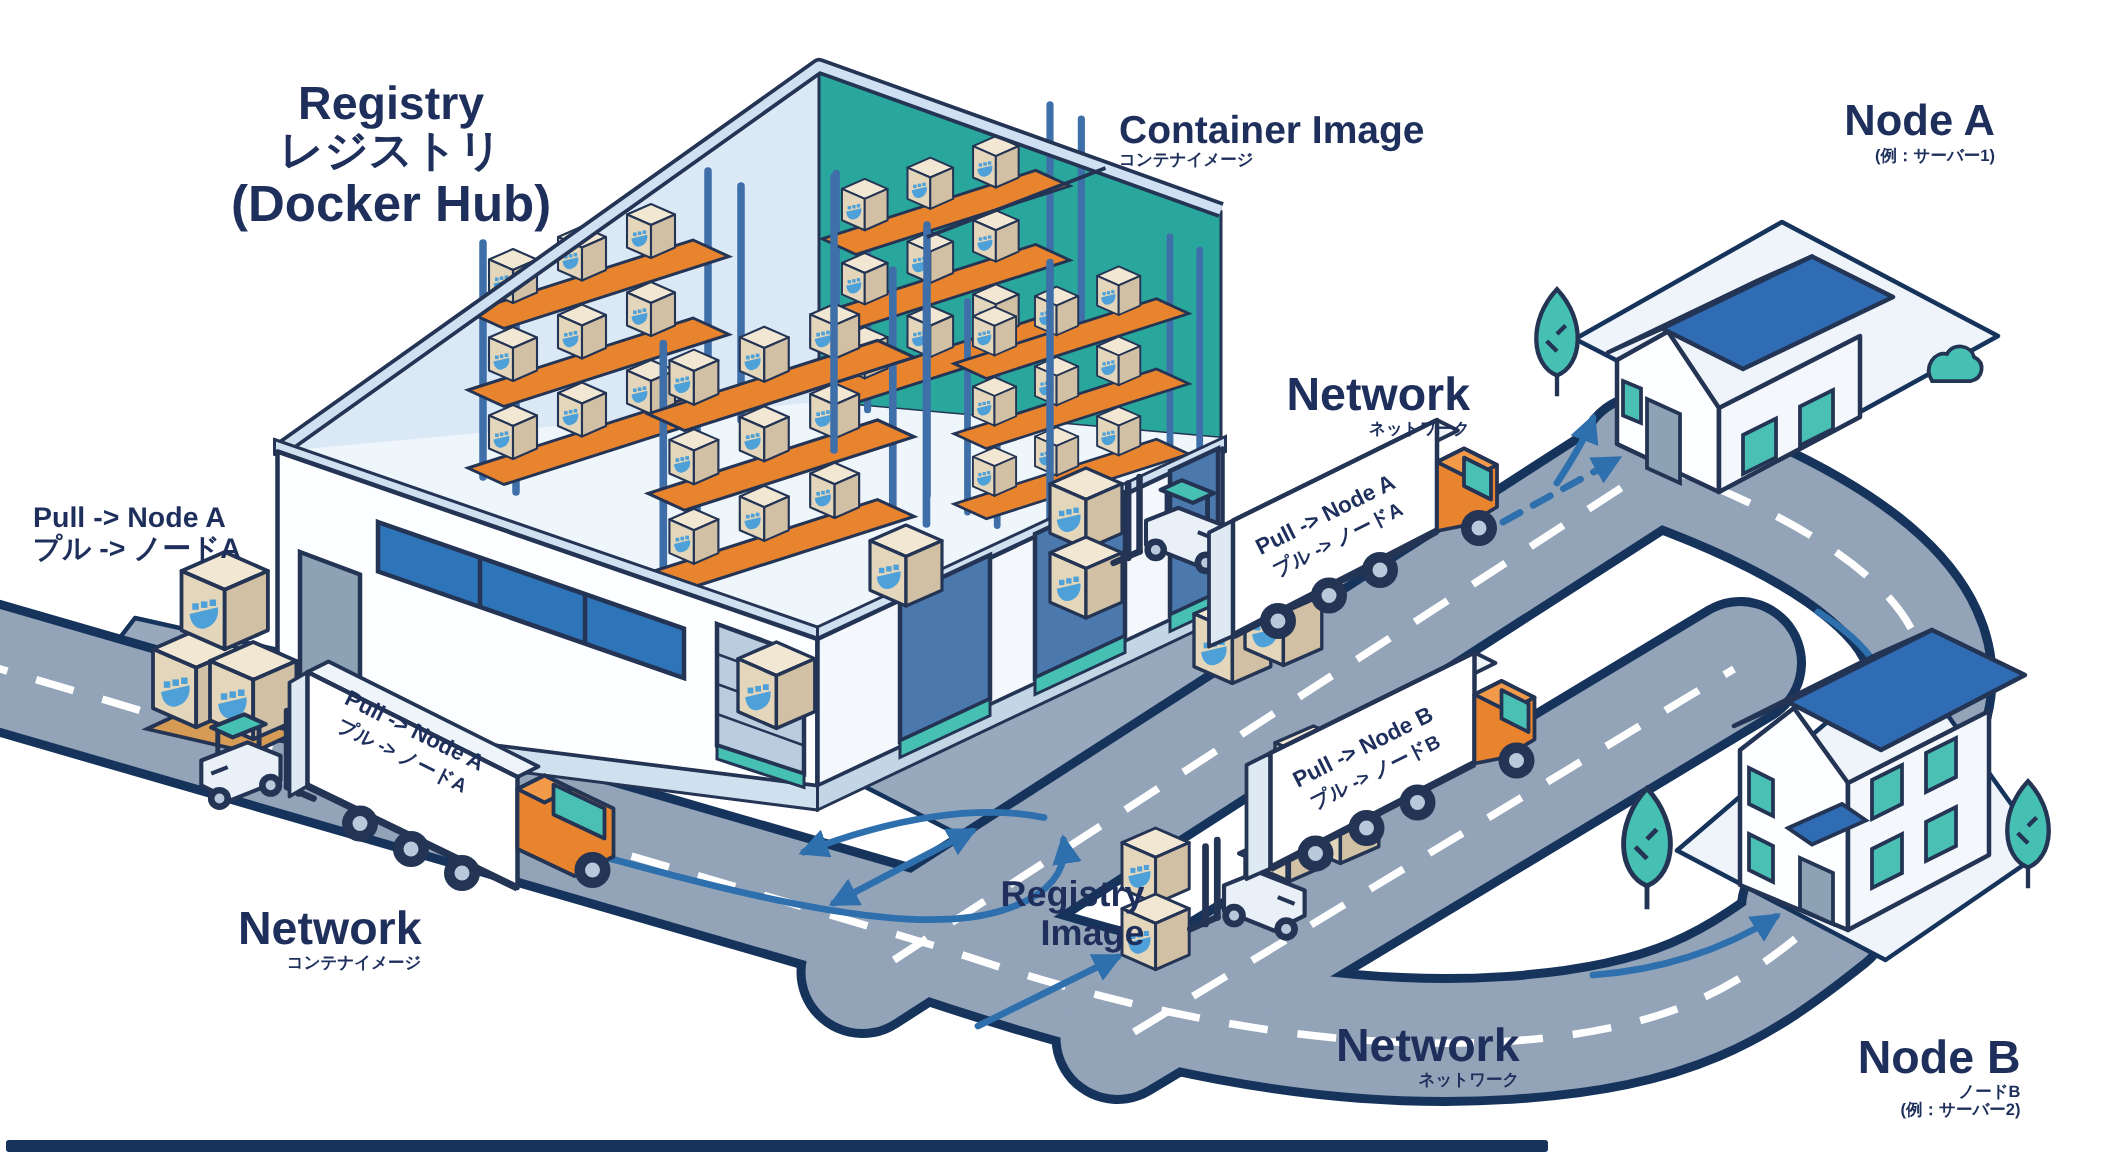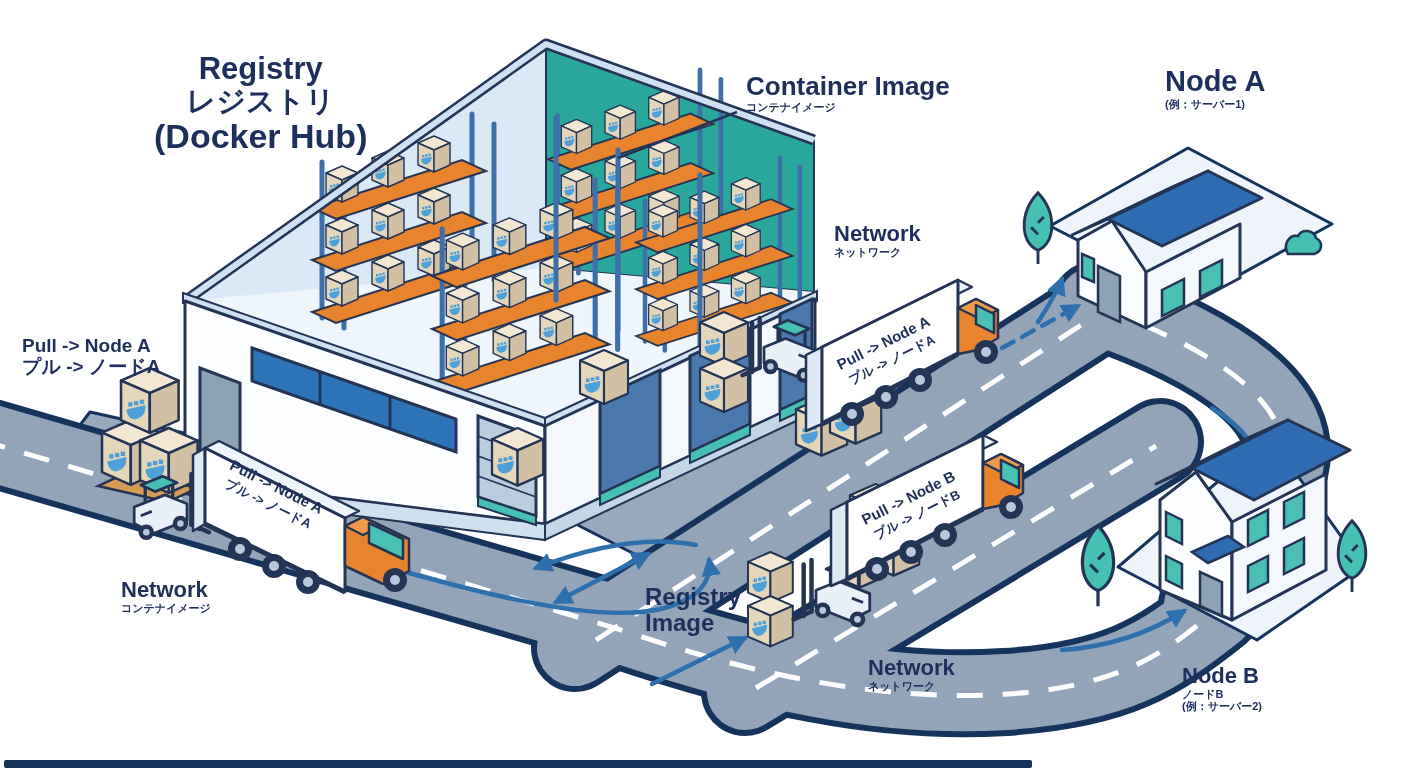--- a/index.html
+++ b/index.html
@@ -1,21 +1,21 @@
 <!DOCTYPE html>
 <html><head>
 <meta charset="utf-8">
 <style>
   html,body{margin:0;padding:0;background:#fff;}
   .stage{position:relative;width:1408px;height:768px;overflow:hidden;background:#ffffff;
          font-family:"Liberation Sans","DejaVu Sans",sans-serif;}
   .stage svg{position:absolute;left:0;top:0;}
   .lbl{position:absolute;color:#1e2f5c;font-weight:bold;line-height:1.1;z-index:5;white-space:nowrap;}
-  .ctr{text-align:left;}
-  .s31{font-size:31px;} .s29{font-size:29px;} .s27{font-size:22px;} .s26{font-size:26px;}
+  .ctr{text-align:right;}
+  .s31{font-size:31px;} .s29{font-size:29px;} .s27{font-size:31px;margin-top:24px;} .s26{font-size:26px;}
   .s25{font-size:34px;} .s24{font-size:24px;} .s19{font-size:19px;} .s17{font-size:11px;}
   text{font-family:"Liberation Sans","DejaVu Sans",sans-serif;font-weight:bold;fill:#1e2f5c;}
 </style>
 </head>
 <body>
 
 <div class="stage">
 
 <svg width="1408" height="768" viewBox="0 0 1408 768">
   <defs>

